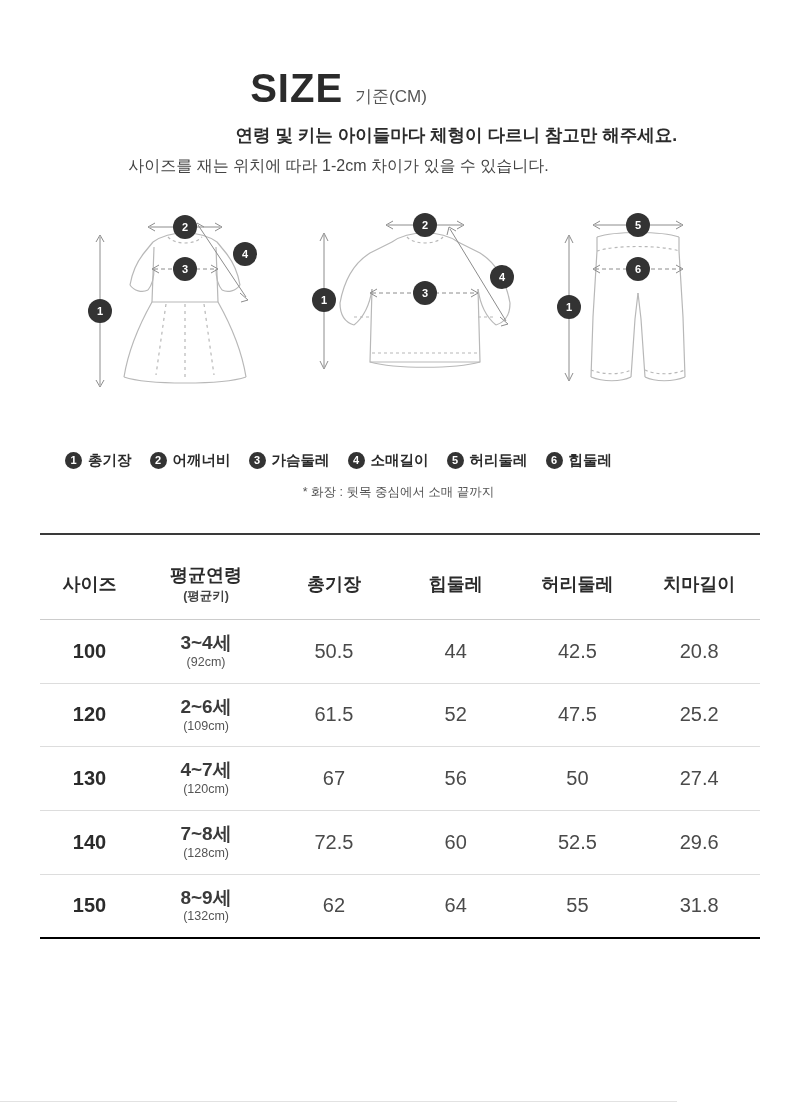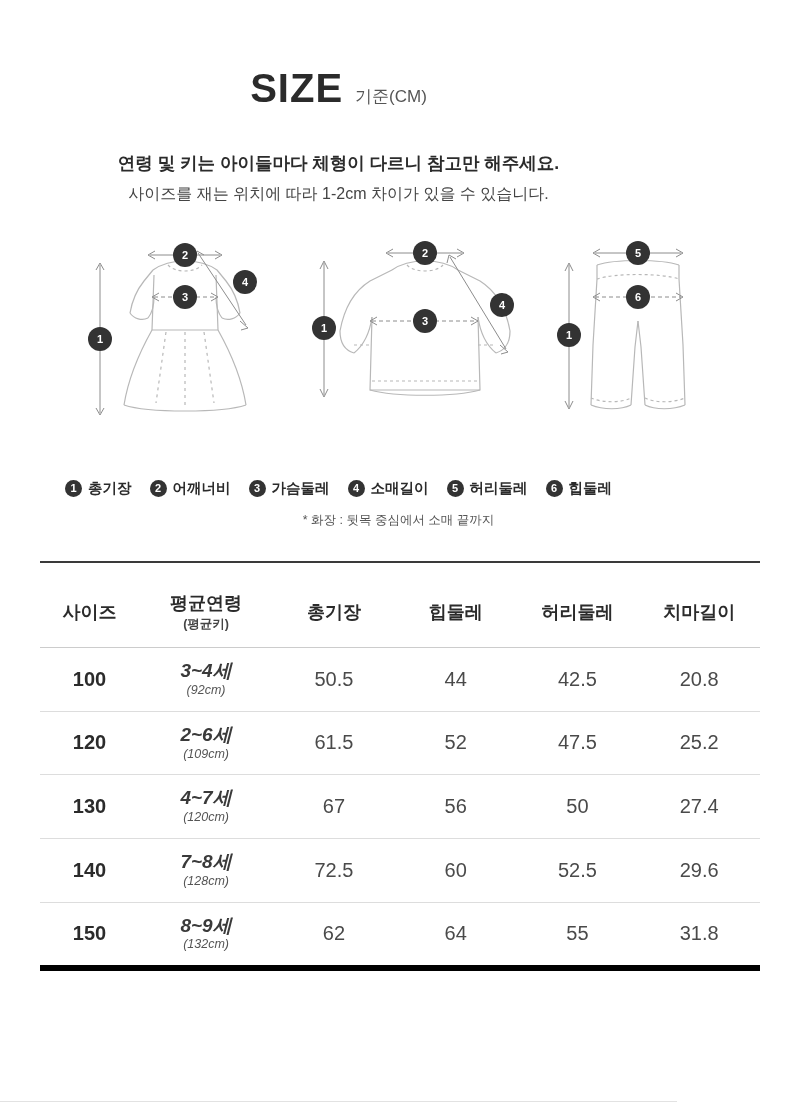--- a/index.html
+++ b/index.html
@@ -37,24 +37,25 @@
     font-size: 40px;
     font-weight: bold;
     letter-spacing: 1px;
     color: #2b2b2b;
   }
   .title-sub {
     font-size: 17px;
     color: #555555;
   }
   .subtitle1 {
-    margin-top: 40px;
+    margin-top: 12px;
     font-size: 17.5px;
     font-weight: bold;
     color: #2b2b2b;
+    text-align: right;
   }
   .subtitle2 {
     margin-top: 9px;
     font-size: 16px;
     color: #444444;
   }
 
   
   .diagrams {
     position: relative;
@@ -142,31 +143,30 @@
   tbody td.size-col {
     font-size: 20px;
     font-weight: bold;
     color: #2b2b2b;
   }
   tbody td.age-col {
     font-size: 19px;
     font-weight: bold;
     color: #3a3a3a;
     line-height: 1.1;
-    font-style: italic;
   }
   tbody td.age-col .height-sub {
     display: block;
     font-size: 12.5px;
     font-weight: normal;
     color: #555555;
     margin-top: 2px;
   }
   tbody tr:last-child td {
-    border-bottom: 6px solid #000000;
+    border-bottom: 2px solid #000000;
   }
   .bottom-rule {
     position: absolute;
     left: 0;
     right: 0;
     bottom: 18px;
     height: 1px;
     background: #e2e2e2;
   }
 

